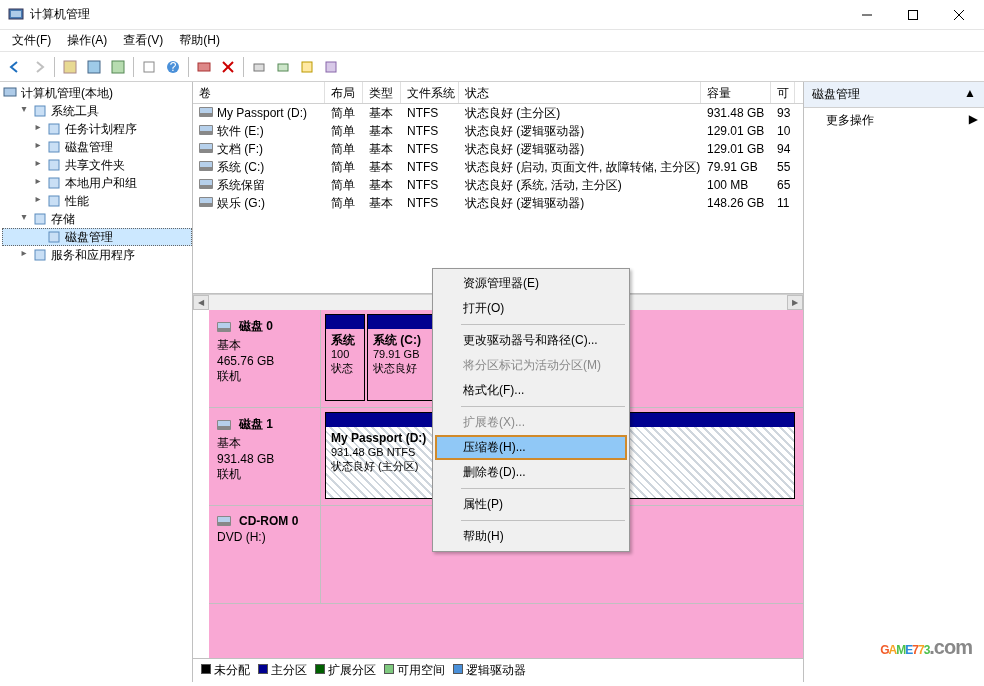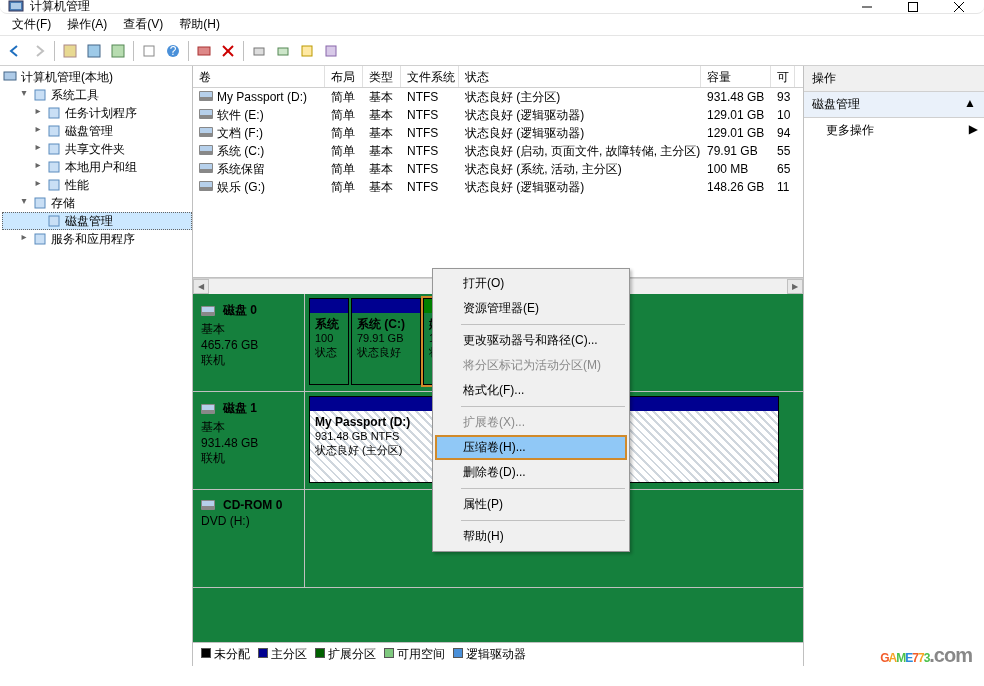--- a/index.html
+++ b/index.html
@@ -1,18 +1,18 @@
 <!DOCTYPE html>
 <html><head>
 <meta charset="utf-8">
 <style>
 * { box-sizing: border-box; margin: 0; padding: 0; font-family: "Microsoft YaHei", sans-serif; font-size: 12px; }
 body { background: #fff; width: 984px; height: 686px; overflow: hidden; position: relative; }
 
-.titlebar { height: 14px; display: flex; align-items: center; padding: 0 2px 0 8px; border-bottom: 1px solid #e5e5e5; border-radius: 14px; }
+.titlebar { height: 30px; display: flex; align-items: center; padding: 0 2px 0 8px; border-bottom: 1px solid #e5e5e5; }
 .titlebar .icon { width: 16px; height: 16px; margin-right: 6px; }
 .titlebar .title { flex: 1; }
 .titlebar .winbtn { width: 46px; height: 30px; display:flex; align-items:center; justify-content:center; }
 
 .menubar { height: 22px; display:flex; align-items:center; padding: 0 4px; border-bottom: 1px solid #e5e5e5; }
 .menubar .mitem { padding: 2px 8px; }
 
 .toolbar { height: 30px; display:flex; align-items:center; padding: 0 4px; gap:2px; border-bottom:1px solid #d0d0d0; background:#fff; }
 .toolbar .tbtn { width:22px; height:22px; display:flex; align-items:center; justify-content:center; border:1px solid transparent; }
 .toolbar .sep { width:1px; height:20px; background:#c0c0c0; margin:0 2px; }
@@ -31,21 +31,21 @@
 .listbody { height:190px; overflow:auto; border-bottom:1px solid #c0c0c0; position:relative; }
 .listbody .lrow { display:flex; height:18px; align-items:center; }
 .listbody .cell { padding:1px 6px; white-space:nowrap; overflow:hidden; }
 .dicon { width:14px; height:10px; background:#888; display:inline-block; margin-right:4px; border-radius:1px; position:relative; }
 .dicon::after { content:""; position:absolute; left:1px; top:1px; right:1px; bottom:4px; background:#b6d0eb; }
 
 .scroll-h { height:16px; background:#f0f0f0; border-top:1px solid #d0d0d0; display:flex; }
 .scroll-h .arr { width:16px; background:#e8e8e8; border:1px solid #c0c0c0; display:flex; align-items:center; justify-content:center; font-size:8px; color:#666; }
 .scroll-h .track { flex:1; }
 
-.disks { flex:1; overflow:auto; background:#15803d; padding:0; }
+.disks { flex:1; overflow:auto; background:#f9a8d4; padding:0;margin-left:16px; }
 .diskrow { display:flex; border-bottom:1px solid #c0c0c0; min-height:98px; }
 .diskinfo { width:112px; padding:8px 8px; border-right:1px solid #c0c0c0; }
 .diskinfo .dt { font-weight:bold; margin-bottom:2px; display:flex; align-items:center; gap:4px; }
 .diskparts { flex:1; display:flex; padding:4px 6px 6px 4px; gap:0; }
 .part { border:1px solid #000; margin-right:2px; display:flex; flex-direction:column; min-width:30px; }
 .part .phdr { height:14px; background:#000090; }
 .part.green .phdr { background:#008000; }
 .part .pbody { flex:1; padding:4px 5px; font-size:11px; line-height:14px; overflow:hidden; white-space:nowrap; }
 .part.sel { outline:2px solid #d18a2a; outline-offset:0; }
 .part.hatch .pbody { background: repeating-linear-gradient(45deg, #fff 0 4px, #cfd6dd 4px 6px); }
@@ -57,21 +57,21 @@
 .actions .ahdr { background:#f0f0f0; padding:4px 8px; border-bottom:1px solid #d0d0d0; }
 .actions .asec { background:#eaf1fa; padding:4px 8px; border-bottom:1px solid #d0d0d0; display:flex; justify-content:space-between; }
 .actions .aitem { padding:4px 6px 4px 22px; display:flex; justify-content:space-between; }
 
 .ctxmenu { position:absolute; left:432px; top:268px; width:198px; background:#f0f0f0; border:1px solid #979797; box-shadow:2px 2px 3px rgba(0,0,0,.25); padding:2px; z-index:50; }
 .ctxmenu .ci { padding:4px 20px 4px 28px; white-space:nowrap; }
 .ctxmenu .ci.dis { color:#8a8a8a; }
 .ctxmenu .ci.sel { background:#90c8f6; outline:2px solid #d18a2a; outline-offset:-2px; }
 .ctxmenu .csep { height:1px; background:#c0c0c0; margin:3px 2px 3px 26px; }
 
-.watermark { position:absolute; right:12px; bottom:16px; font-family: Arial Black, sans-serif; font-size:32px; font-weight:900; letter-spacing:-1px; pointer-events:none; }
+.watermark { position:absolute; right:12px; bottom:24px; font-family: Arial Black, sans-serif; font-size:32px; font-weight:900; letter-spacing:-1px; pointer-events:none; }
 .watermark span:nth-child(1){color:#f25c2a}
 .watermark span:nth-child(2){color:#f7a325}
 .watermark span:nth-child(3){color:#4cc14c}
 .watermark span:nth-child(4){color:#2a8bdc}
 .watermark span:nth-child(5){color:#f25c2a}
 .watermark span:nth-child(6){color:#f7a325}
 .watermark span:nth-child(7){color:#4cc14c}
 .watermark .dom{ color:#888; font-size:20px; font-weight:700; }
 </style>
 </head>
@@ -412,35 +412,34 @@
     <div class="legend">
       <span><span class="sw" style="background:#000"></span><span>未分配</span></span>
       <span><span class="sw" style="background:#000090"></span><span>主分区</span></span>
       <span><span class="sw" style="background:#006000"></span><span>扩展分区</span></span>
       <span><span class="sw" style="background:#7fc97f"></span><span>可用空间</span></span>
       <span><span class="sw" style="background:#4a90d9"></span><span>逻辑驱动器</span></span>
     </div>
   </div>
 
   <div class="actions">
-    <div class="ahdr">操作</div>
     <div class="asec">
       <span>磁盘管理</span>
       <span>▲</span>
     </div>
     <div class="aitem">
       <span>更多操作</span>
       <span>▶</span>
     </div>
   </div>
 </div>
 
 <div class="ctxmenu" id="ctx">
+    <div class="ci">资源管理器(E)</div>
     <div class="ci">打开(O)</div>
-    <div class="ci">资源管理器(E)</div>
     <div class="csep"></div>
     <div class="ci">更改驱动器号和路径(C)...</div>
     <div class="ci dis">将分区标记为活动分区(M)</div>
     <div class="ci">格式化(F)...</div>
     <div class="csep"></div>
     <div class="ci dis">扩展卷(X)...</div>
     <div class="ci sel">压缩卷(H)...</div>
     <div class="ci">删除卷(D)...</div>
     <div class="csep"></div>
     <div class="ci">属性(P)</div>

